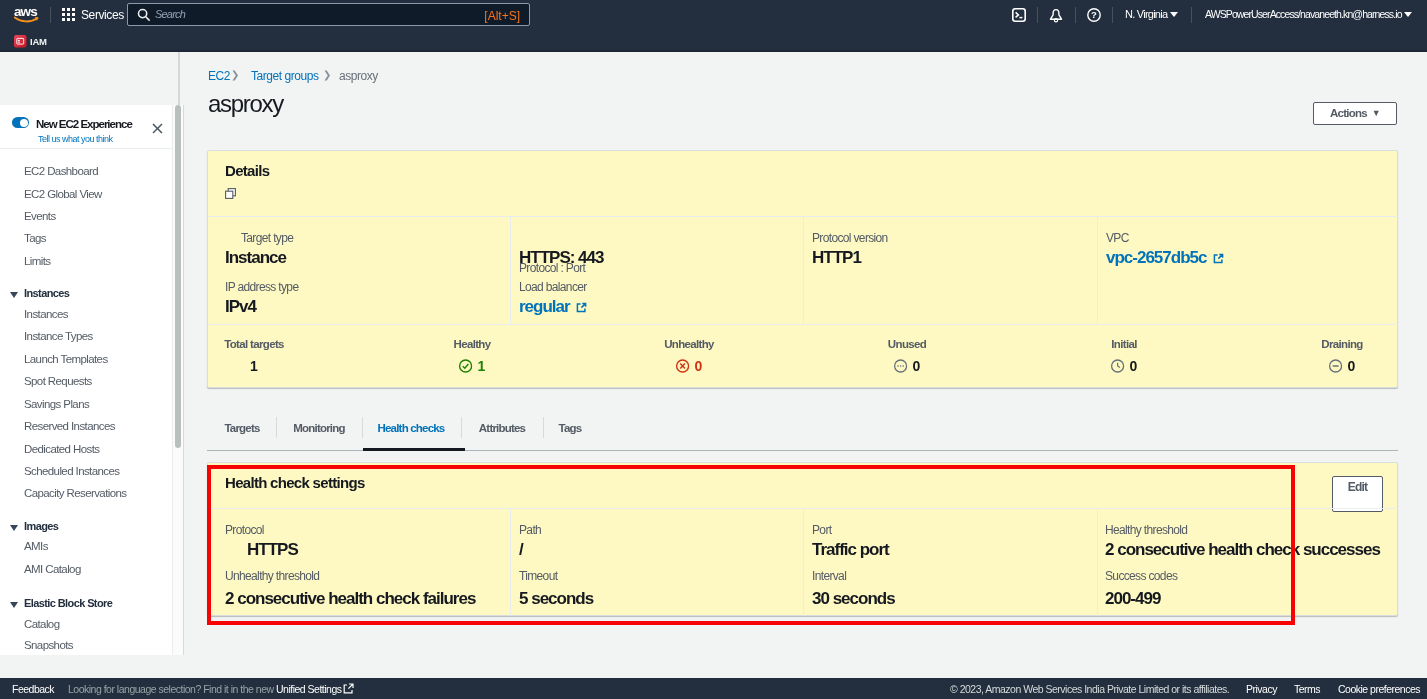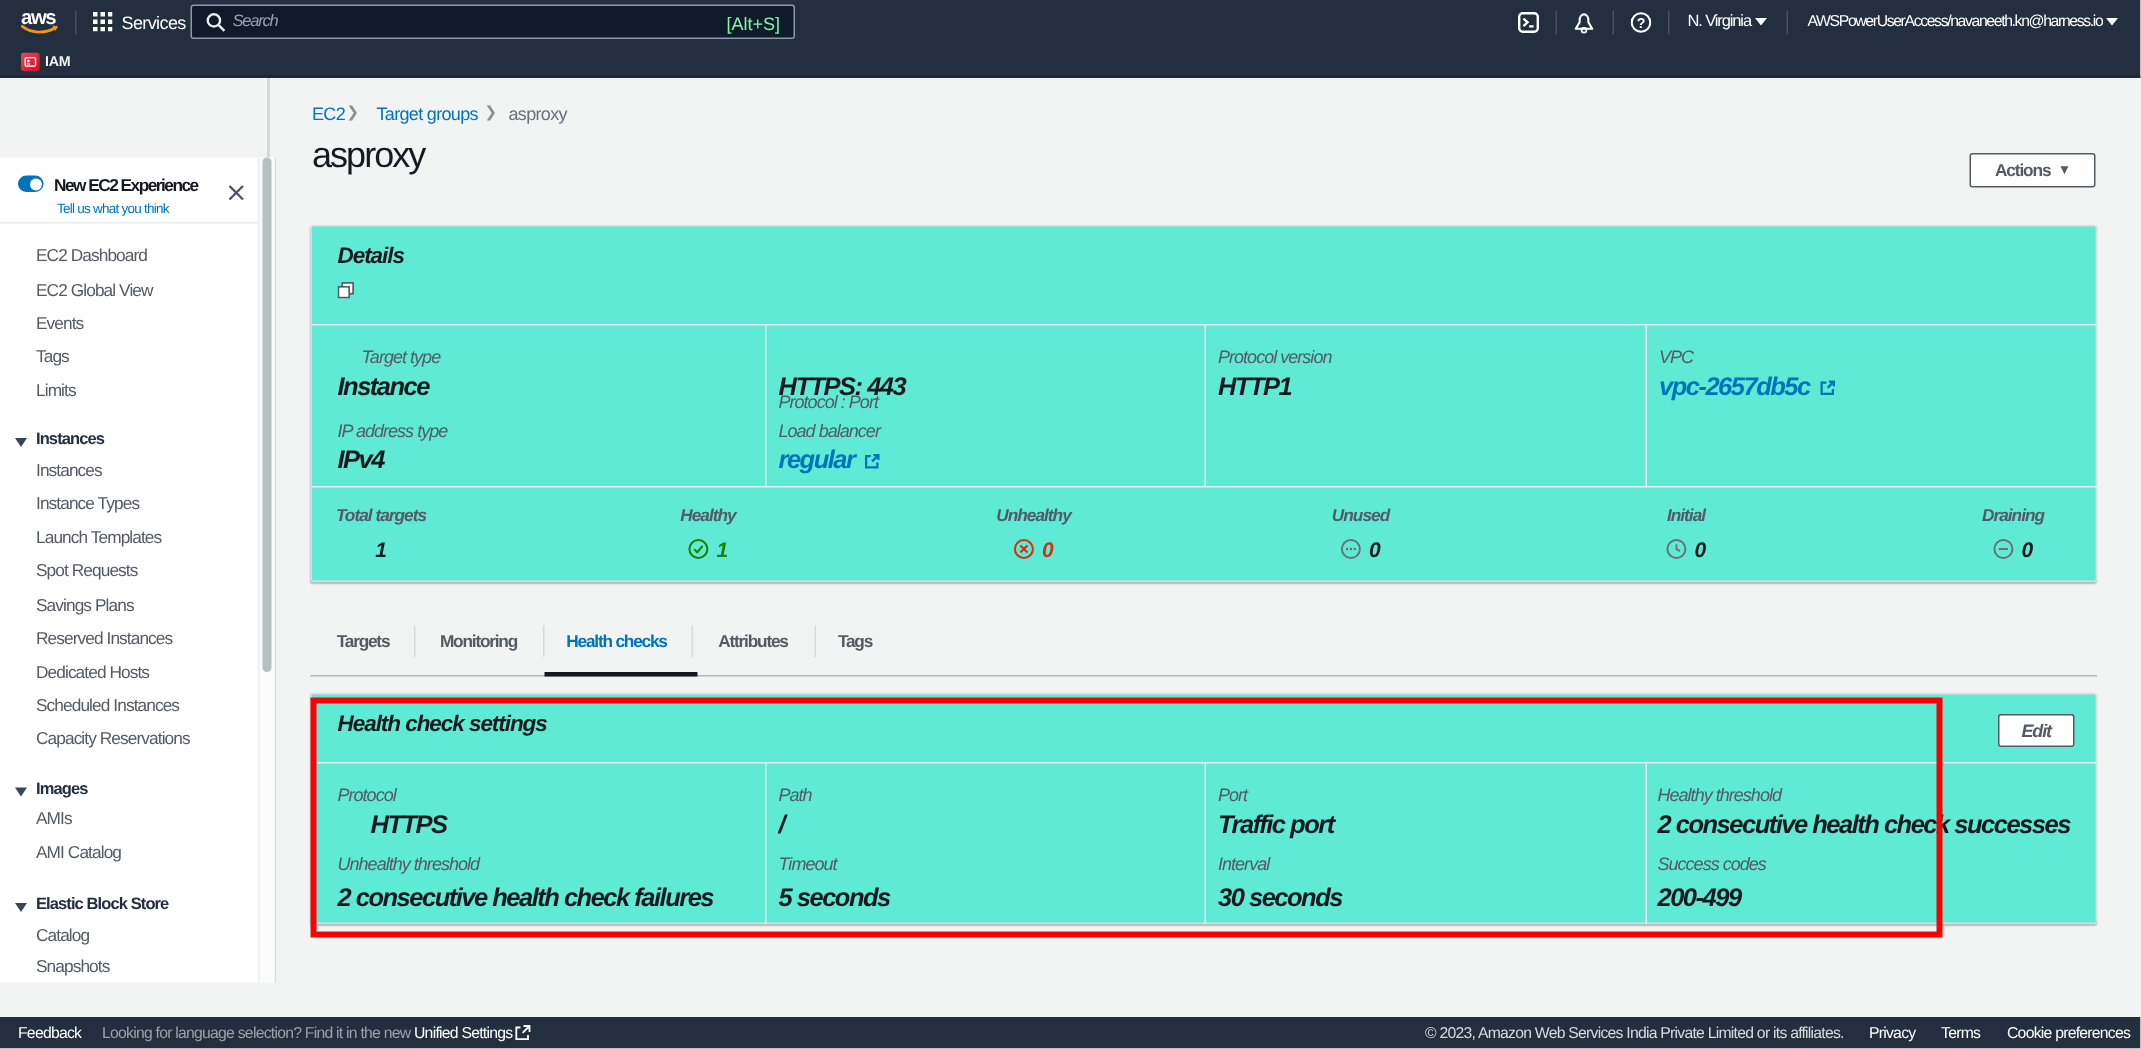--- a/index.html
+++ b/index.html
@@ -8,21 +8,21 @@
 .abs { position:absolute; }
 .topnav { position:absolute; top:0; left:0; width:1427px; height:30px; background:#232f3e; }
 .subnav { position:absolute; top:30px; left:0; width:1427px; height:22px; background:#232f3e; box-shadow:inset 0 -2px 0 #1c2635; }
 .vsep { position:absolute; width:1px; background:#47515e; }
 .navtxt { color:#ffffff; font-size:12px; letter-spacing:-0.4px; }
 .searchbox { position:absolute; left:127px; top:3px; width:403px; height:23px; background:#101b2a; border:1px solid #8d99a8; border-radius:2px; }
 .sidebar { position:absolute; left:0; top:105px; width:184px; height:550px; background:#ffffff; border-right:1px solid #d5dbdb; }
 .navitem { position:absolute; left:24px; font-size:11.5px; letter-spacing:-0.6px; color:#545b64; white-space:nowrap; }
 .navhead { position:absolute; left:24px; font-size:11px; letter-spacing:-0.6px; color:#232f3e; font-weight:bold; white-space:nowrap; }
 .tri { position:absolute; left:9.5px; width:0; height:0; border-left:4px solid transparent; border-right:4px solid transparent; border-top:6.5px solid #37475a; }
-.card { position:absolute; background:#5eead4; border:1px solid #d9dddd; border-radius:2px; box-shadow:0 1px 1px 0 rgba(0,28,36,.25);font-style:italic; }
+.card { position:absolute; background:#fef9c3; border:1px solid #d9dddd; border-radius:2px; box-shadow:0 1px 1px 0 rgba(0,28,36,.25); }
 .lbl { position:absolute; font-size:12px; letter-spacing:-0.65px; color:#545b64; white-space:nowrap; }
 .val { position:absolute; font-size:17px; letter-spacing:-1px; font-weight:bold; color:#16191f; white-space:nowrap; }
 .link { color:#0073bb; text-decoration:none; }
 .hdiv { position:absolute; height:1px; background:#eaeded; }
 .vdiv { position:absolute; width:1px; background:#eaeded; }
 .statlbl { position:absolute; font-size:11.5px; letter-spacing:-0.65px; font-weight:bold; color:#545b64; white-space:nowrap; transform:translateX(-50%); }
 .statval { position:absolute; font-size:14px; font-weight:bold; color:#16191f; transform:translateX(-50%); display:flex; align-items:center; gap:5px; }
 .tab { position:absolute; top:422px; font-size:11.5px; letter-spacing:-0.8px; font-weight:bold; color:#545b64; white-space:nowrap; transform:translateX(-50%); }
 .tabsep { position:absolute; top:417px; width:1px; height:21px; background:#d5dbdb; }
 .btn { position:absolute; background:#ffffff; border:1px solid #545b64; border-radius:2px; color:#545b64; font-weight:bold; font-size:11.5px; letter-spacing:-0.75px; text-align:center; }
@@ -52,21 +52,21 @@
         <rect x="10" y="10" width="3" height="3"></rect>
     </g>
   </svg>
   <div class="abs navtxt" style="left:81px;top:8px;">Services</div>
   <div class="searchbox">
     <svg class="abs" style="left:9px;top:4px;" width="14" height="14" viewBox="0 0 14 14">
       <circle cx="5.6" cy="5.6" r="4.1" stroke="#eaeded" stroke-width="1.6" fill="none"></circle>
       <line x1="8.8" y1="8.8" x2="12.6" y2="12.6" stroke="#eaeded" stroke-width="1.6"></line>
     </svg>
     <div class="abs" style="left:27px;top:4px;font-size:11px;font-style:italic;letter-spacing:-0.8px;color:#95a0b1;">Search</div>
-    <div class="abs" style="right:9px;top:5px;font-size:12px;color:#86efac;">[Alt+S]</div>
+    <div class="abs" style="right:9px;top:5px;font-size:12px;color:#f97316;">[Alt+S]</div>
   </div>
   <svg class="abs" style="left:1012px;top:8px;" width="14" height="14" viewBox="0 0 14 14">
     <rect x="0.8" y="0.8" width="12.4" height="12.4" rx="2.4" stroke="#ffffff" stroke-width="1.6" fill="none"></rect>
     <path d="M3.6 4.4 L6.4 6.9 L3.6 9.4" stroke="#ffffff" stroke-width="1.5" fill="none"></path>
     <line x1="7.4" y1="9.6" x2="10.4" y2="9.6" stroke="#ffffff" stroke-width="1.5"></line>
   </svg>
   <div class="vsep" style="left:1037px;top:7px;height:16px;"></div>
   <svg class="abs" style="left:1049px;top:8px;" width="14" height="15" viewBox="0 0 14 15">
     <path d="M1.5 11.2 L4.1 6.8 L4.1 5.4 C4.1 3.2 5.3 1.6 7 1.6 C8.7 1.6 9.9 3.2 9.9 5.4 L9.9 6.8 L12.5 11.2 Z" stroke="#ffffff" stroke-width="1.4" fill="none" stroke-linejoin="round"></path>
     <circle cx="7" cy="12.2" r="1.6" stroke="#ffffff" stroke-width="1.2" fill="none"></circle>
@@ -241,21 +241,21 @@
   <div class="tab" style="left:411px;color:#0073bb;">Health checks</div>
   <div class="tabsep" style="left:461px;"></div>
   <div class="tab" style="left:502px;">Attributes</div>
   <div class="tabsep" style="left:543px;"></div>
   <div class="tab" style="left:570px;">Tags</div>
   <div class="abs" style="left:207px;top:450px;width:1191px;height:1px;background:#aab7b8;"></div>
   <div class="abs" style="left:363px;top:448px;width:102px;height:3px;background:#16191f;"></div>
 
   <div class="card" style="left:207px;top:462px;width:1191px;height:154px;">
     <div class="abs" style="left:17px;top:11px;font-size:15px;letter-spacing:-0.7px;font-weight:bold;color:#16191f;">Health check settings</div>
-    <div class="btn" style="left:1124px;top:13px;width:51px;height:22px;line-height:20px;font-size:12px;">Edit</div>
+    <div class="btn" style="left:1124px;top:13px;width:51px;height:36px;line-height:20px;font-size:12px;">Edit</div>
     <div class="hdiv" style="left:0;top:45px;width:1191px;"></div>
     <div class="vdiv" style="left:302px;top:46px;height:107px;"></div>
     <div class="vdiv" style="left:595px;top:46px;height:107px;"></div>
     <div class="vdiv" style="left:889px;top:46px;height:107px;"></div>
     <div class="lbl" style="left:17px;top:60px;">Protocol</div>
     <div class="val" style="left:17px;top:77px;padding-left:22px;">HTTPS</div>
     <div class="lbl" style="left:17px;top:106px;">Unhealthy threshold</div>
     <div class="val" style="left:17px;top:126px;">2 consecutive health check failures</div>
     <div class="lbl" style="left:311px;top:60px;">Path</div>
     <div class="val" style="left:311px;top:77px;">/</div>

